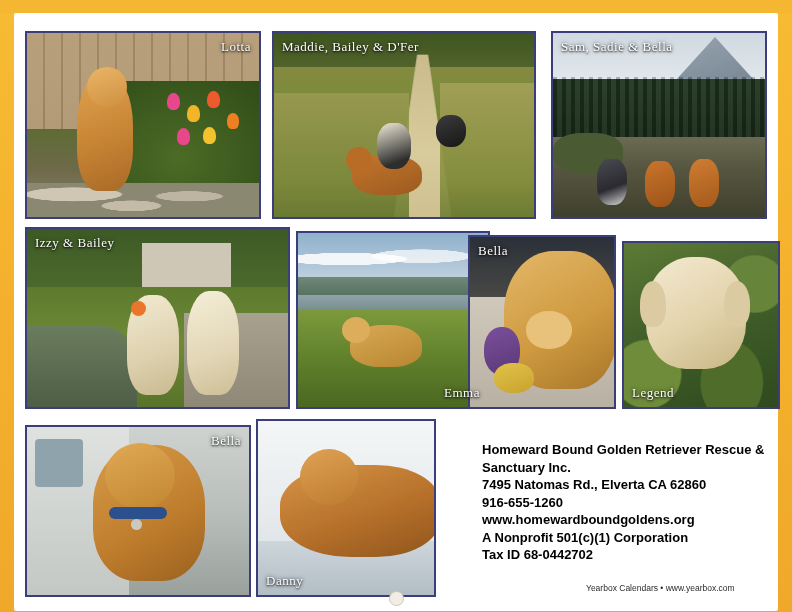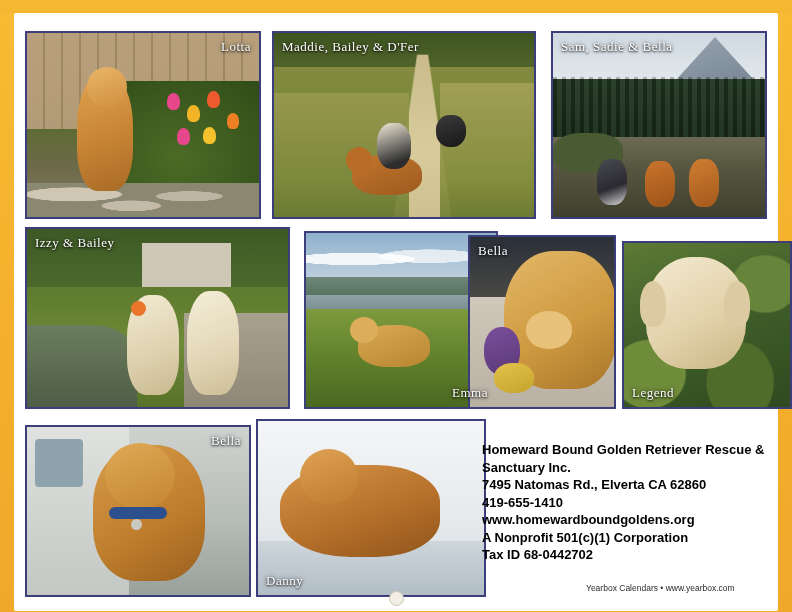--- a/index.html
+++ b/index.html
@@ -154,74 +154,74 @@
     <div style="position:absolute;left:44%;top:14px;width:34%;height:48px;background:#cfc7b6;"></div>
     <div style="position:absolute;left:0;top:58px;width:100%;height:124px;background:linear-gradient(180deg,#5d7a2e 0%,#6e8a36 45%,#577229 100%);"></div>
     <div style="position:absolute;left:0;top:96px;width:42%;height:86px;background:linear-gradient(180deg,#6b7d5e 0%,#4d5c45 100%);border-radius:0 40% 0 0;"></div>
     <div style="position:absolute;right:0;top:84px;width:40%;height:98px;background:linear-gradient(180deg,#a8a18f 0%,#8e8775 100%);"></div>
     <div class="dog-blob" style="left:100px;top:66px;width:52px;height:100px;background:linear-gradient(160deg,#f2ead2 0%,#ddd0ad 60%,#c8b98f 100%);border-radius:42% 42% 36% 36%;"></div>
     <div class="dog-blob" style="left:160px;top:62px;width:52px;height:104px;background:linear-gradient(160deg,#f4eed8 0%,#e2d6b6 60%,#cdbe96 100%);border-radius:42% 42% 36% 36%;"></div>
     <div style="position:absolute;left:104px;top:72px;width:15px;height:15px;border-radius:50%;background:#e9762a;"></div>
     <div class="cap" style="left:8px; top:6px;">Izzy &amp; Bailey</div>
   </div>
 
-  <div class="photo" style="left:304px; top:218px; width:194px; height:178px;">
+  <div class="photo" style="left:296px; top:218px; width:194px; height:178px;">
     <div class="layer skyblue" style="top:0;height:56px;background:linear-gradient(180deg,#8fb1cc 0%,#c8d7e2 100%);"></div>
     <div style="position:absolute;left:0;top:12px;width:100%;height:28px;background:radial-gradient(ellipse at 25% 50%,rgba(255,255,255,.85) 0 30%,transparent 31%),radial-gradient(ellipse at 65% 40%,rgba(255,255,255,.7) 0 28%,transparent 29%);"></div>
     <div style="position:absolute;left:0;top:44px;width:100%;height:20px;background:linear-gradient(180deg,#6f8878 0%,#55705f 100%);"></div>
     <div style="position:absolute;left:0;top:62px;width:100%;height:18px;background:linear-gradient(180deg,#8fa3a6 0%,#758b8e 100%);"></div>
     <div style="position:absolute;left:0;top:76px;width:100%;height:102px;background:linear-gradient(180deg,#7d9a3c 0%,#60802c 50%,#49661f 100%);"></div>
     <div class="dog-blob" style="left:52px;top:92px;width:72px;height:42px;background:linear-gradient(160deg,#d8a955 0%,#b9862f 100%);border-radius:45% 45% 40% 40%;"></div>
     <div style="position:absolute;left:44px;top:84px;width:28px;height:26px;border-radius:50%;background:#dcae5c;"></div>
     <div class="cap" style="right:8px; bottom:6px;">Emma</div>
   </div>
 
   <div class="photo" style="left:468px; top:222px; width:148px; height:174px;">
     <div style="position:absolute;left:0;top:0;width:100%;height:64px;background:linear-gradient(180deg,#2b2f38 0%,#4a4a46 100%);"></div>
     <div style="position:absolute;left:0;top:60px;width:100%;height:114px;background:linear-gradient(180deg,#cfc8bb 0%,#b8b0a2 100%);"></div>
     <div class="dog-blob" style="left:34px;top:14px;width:112px;height:138px;background:linear-gradient(150deg,#e3b869 0%,#cf9a40 55%,#a8762a 100%);border-radius:44% 40% 36% 40%;"></div>
     <div style="position:absolute;left:56px;top:74px;width:46px;height:38px;border-radius:48%;background:#e8c27a;"></div>
     <div style="position:absolute;left:14px;top:90px;width:36px;height:48px;border-radius:46%;background:linear-gradient(160deg,#7a4f9b 0%,#5a3877 100%);"></div>
     <div style="position:absolute;left:24px;top:126px;width:40px;height:30px;border-radius:46%;background:linear-gradient(160deg,#e3c24a 0%,#c6a32d 100%);"></div>
     <div class="cap" style="left:8px; top:6px;">Bella</div>
   </div>
 
-  <div class="photo" style="left:622px; top:228px; width:170px; height:168px;">
+  <div class="photo" style="left:622px; top:228px; width:158px; height:168px;">
     <div style="position:absolute;left:0;top:0;width:100%;height:100%;background:linear-gradient(160deg,#5d7a35 0%,#41602a 45%,#2f4a1f 100%);"></div>
     <div style="position:absolute;left:0;top:0;width:100%;height:100%;background:radial-gradient(ellipse at 15% 80%,#6f8c3a 0 18%,transparent 19%),radial-gradient(ellipse at 85% 25%,#67853a 0 16%,transparent 17%),radial-gradient(ellipse at 70% 85%,#4f6c2a 0 20%,transparent 21%);"></div>
     <div class="dog-blob" style="left:22px;top:14px;width:100px;height:112px;background:linear-gradient(150deg,#f4ead1 0%,#e3d3ac 55%,#c9b684 100%);border-radius:46% 46% 40% 40%;"></div>
     <div style="position:absolute;left:16px;top:38px;width:26px;height:46px;border-radius:50% 50% 40% 40%;background:#dccba2;"></div>
     <div style="position:absolute;left:100px;top:38px;width:26px;height:46px;border-radius:50% 50% 40% 40%;background:#dccba2;"></div>
     <div class="cap" style="left:8px; bottom:6px;">Legend</div>
   </div>
 
   <div class="photo" style="left:25px; top:412px; width:226px; height:172px;">
     <div style="position:absolute;left:0;top:0;width:100%;height:100%;background:linear-gradient(180deg,#cfd3d0 0%,#b6bcb8 55%,#9aa19c 100%);"></div>
     <div style="position:absolute;left:0;top:0;width:46%;height:100%;background:linear-gradient(180deg,#dfe2df 0%,#c3c8c4 100%);"></div>
     <div style="position:absolute;left:8px;top:12px;width:48px;height:48px;background:#8fa3ad;border-radius:4px;"></div>
     <div class="dog-blob" style="left:66px;top:18px;width:112px;height:136px;background:linear-gradient(150deg,#d79c49 0%,#bd7c2c 60%,#9a611f 100%);border-radius:44% 44% 38% 38%;"></div>
     <div style="position:absolute;left:78px;top:16px;width:70px;height:66px;border-radius:50%;background:linear-gradient(160deg,#e0a956 0%,#c2862f 100%);"></div>
     <div style="position:absolute;left:82px;top:80px;width:58px;height:12px;border-radius:6px;background:#2c4f8e;"></div>
     <div style="position:absolute;left:104px;top:92px;width:11px;height:11px;border-radius:50%;background:#c9c9c0;"></div>
     <div class="cap" style="right:8px; top:6px;">Bella</div>
   </div>
 
-  <div class="photo" style="left:256px; top:406px; width:230px; height:178px;">
+  <div class="photo" style="left:256px; top:406px; width:180px; height:178px;">
     <div style="position:absolute;left:0;top:0;width:100%;height:100%;background:linear-gradient(180deg,#f4f6f7 0%,#e6eaec 55%,#d5dbdd 100%);"></div>
     <div style="position:absolute;left:0;top:120px;width:100%;height:58px;background:linear-gradient(180deg,rgba(170,185,196,.35) 0%,rgba(140,158,172,.5) 100%);"></div>
     <div class="dog-blob" style="left:22px;top:44px;width:160px;height:92px;background:linear-gradient(160deg,#d79447 0%,#b6702a 55%,#8f551c 100%);border-radius:44% 40% 40% 44%;"></div>
     <div style="position:absolute;left:42px;top:28px;width:58px;height:56px;border-radius:50%;background:linear-gradient(160deg,#dfa154 0%,#bd7c2f 100%);"></div>
     <div class="cap" style="left:8px; bottom:6px;">Danny</div>
   </div>
 
   <div class="info">
     <div>Homeward Bound Golden Retriever Rescue &amp;</div>
     <div>Sanctuary Inc.</div>
     <div>7495 Natomas Rd., Elverta CA  62860</div>
-    <div>419-655-1410</div>
+    <div>916-655-1260</div>
     <div>www.homewardboundgoldens.org</div>
     <div>A Nonprofit 501(c)(1) Corporation</div>
     <div>Tax ID 68-0442702</div>
   </div>
 
   <div class="credit">Yearbox Calendars  •  www.yearbox.com</div>
   <div class="binder-hole"></div>
 </div>
 
 </body></html>

